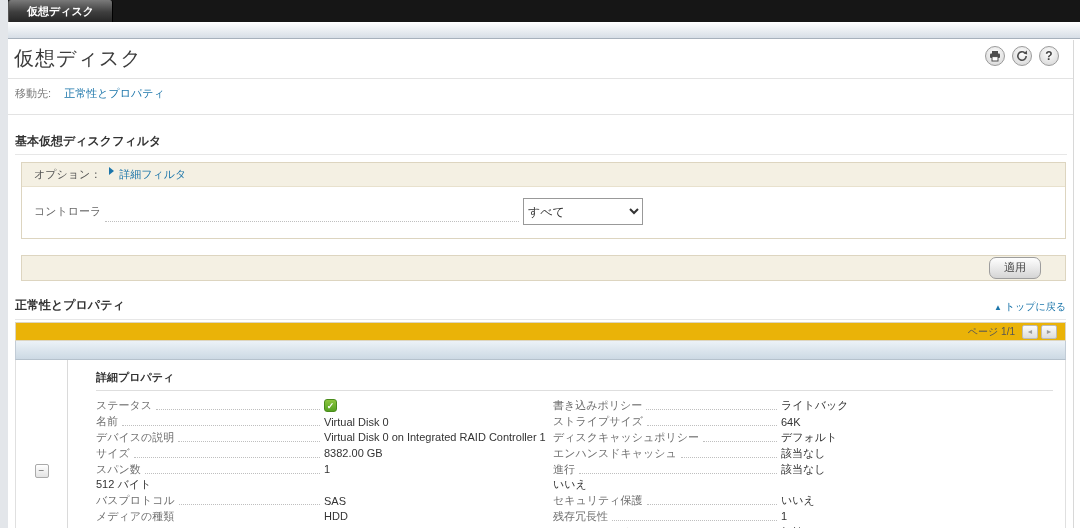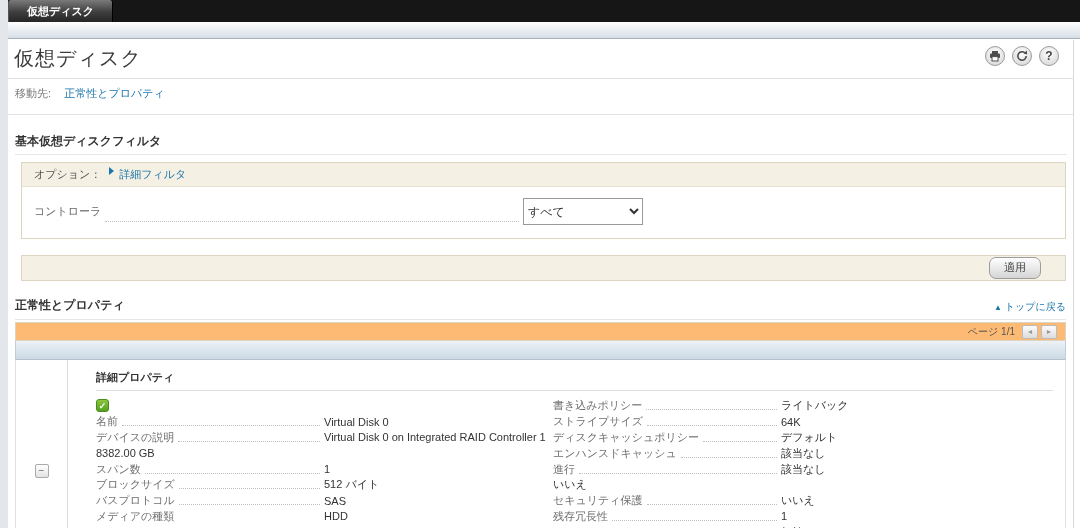--- a/index.html
+++ b/index.html
@@ -59,21 +59,21 @@
   .btn { font-size:11px; padding:2px 14px 3px 14px; color:#444; cursor:pointer;
          background:linear-gradient(#fefefe,#d5d5d5); border:1px solid #9d9d9d; border-radius:7px; }
 
   .section-head2 { display:flex; justify-content:space-between; align-items:flex-end;
                    margin:16px 7px 0 7px; padding-bottom:5px; border-bottom:1px solid #e7e7e7; }
   .top-link { font-size:10px; display:inline-flex; align-items:center; gap:3px; }
   .up-arrow { font-size:8px; }
 
   
   .table-wrap { margin:2px 7px 0 7px; }
-  .page-bar { background:#fdba74; border:1px solid #ddd5c0; height:19px;
+  .page-bar { background:#eab308; border:1px solid #ddd5c0; height:19px;
               display:flex; justify-content:flex-end; align-items:center; gap:3px;
               padding-right:8px; font-size:10px; color:#555; }
   .pg-btn { width:16px; height:14px; font-size:7px; line-height:12px; color:#9a9a9a; padding:0;
             background:linear-gradient(#fcfcfc,#dcdcdc); border:1px solid #bbb; border-radius:2px; cursor:pointer; }
   .pg-label { margin-right:4px; }
   .thead { display:flex; height:19px; align-items:center; font-size:11px; color:#333;
            background:linear-gradient(#ecf2f7,#ccd9e4);
            border-left:1px solid #c2ccd6; border-right:1px solid #c2ccd6; border-bottom:1px solid #b5c1cc; }
   .th { text-align:center; white-space:nowrap; overflow:hidden; cursor:pointer; }
   .th:nth-child(1){ width:52px; cursor:default; } .th:nth-child(2){ width:80px; }
@@ -209,51 +209,55 @@
       <div class="tbody-row">
         <div class="expander-cell">
           <button class="collapse-btn">−</button>
         </div>
         <div class="detail-cell">
           <div class="detail-title">詳細プロパティ</div>
           <div class="detail-cols">
             <div class="col">
 
             <div class="prop-row">
+                  <span class="lead">
+                    <span class="p-label">ステータス</span>
+                    <span class="leader"></span>
+                  </span>
                   <span class="p-value"><span class="status-ok-icon">✓</span></span>
                 </div>
                 <div class="prop-row">
                   <span class="lead">
                     <span class="p-label">名前</span>
                     <span class="leader"></span>
                   </span>
                   <span class="p-value">Virtual Disk 0</span>
                 </div>
                 <div class="prop-row">
                   <span class="lead">
                     <span class="p-label">デバイスの説明</span>
                     <span class="leader"></span>
                   </span>
                   <span class="p-value">Virtual Disk 0 on Integrated RAID Controller 1</span>
                 </div>
                 <div class="prop-row">
+                  <span class="lead">
+                    <span class="p-label">サイズ</span>
+                    <span class="leader"></span>
+                  </span>
                   <span class="p-value">8382.00 GB</span>
                 </div>
                 <div class="prop-row">
                   <span class="lead">
                     <span class="p-label">スパン数</span>
                     <span class="leader"></span>
                   </span>
                   <span class="p-value">1</span>
                 </div>
                 <div class="prop-row">
-                  <span class="lead">
-                    <span class="p-label">ブロックサイズ</span>
-                    <span class="leader"></span>
-                  </span>
                   <span class="p-value">512 バイト</span>
                 </div>
                 <div class="prop-row">
                   <span class="lead">
                     <span class="p-label">バスプロトコル</span>
                     <span class="leader"></span>
                   </span>
                   <span class="p-value">SAS</span>
                 </div>
                 <div class="prop-row">

